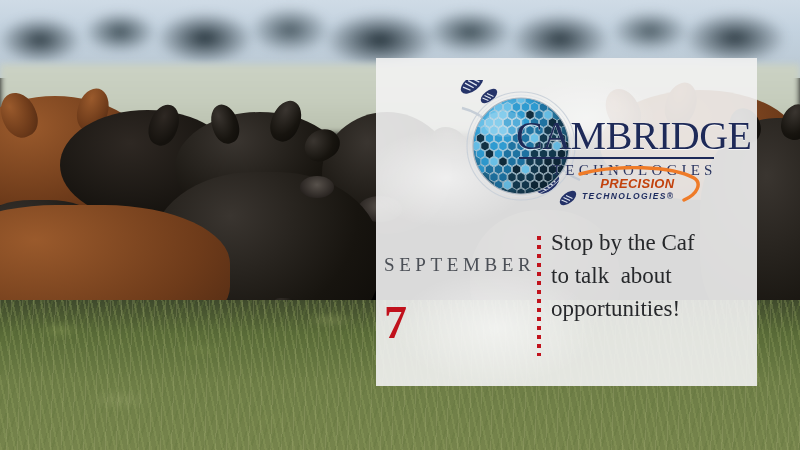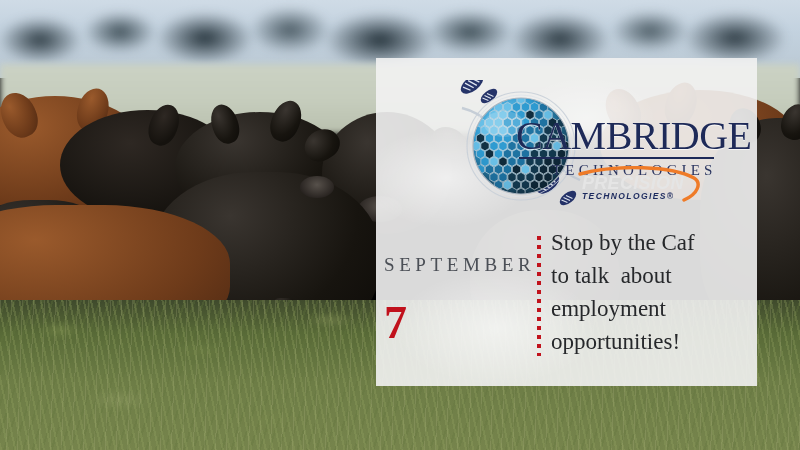--- a/index.html
+++ b/index.html
@@ -109,21 +109,21 @@
     font-family:"Liberation Serif", serif;
     font-size:15px; color:#2b3560; letter-spacing:4.2px;
     margin-top:3px; margin-left:36px; white-space:nowrap;
   }
   #precision{
     position:absolute; left:200px; top:108px; width:135px; height:42px;
   }
   .pv-name{
     font-family:"Liberation Sans", sans-serif;
     font-weight:bold; font-style:italic;
-    font-size:18px; letter-spacing:.3px; color:#e5e5e5;
+    font-size:13px; letter-spacing:.3px; color:#c2410c;
     line-height:15px;
     text-align:right;
   }
   .pv-sub{
     font-family:"Liberation Sans", sans-serif;
     font-weight:bold; font-style:italic;
     font-size:8.5px; letter-spacing:1.4px; color:#1c2a5e;
     line-height:10px;
   }
 
@@ -392,19 +392,18 @@
       <div id="date-col">
         <div class="month">SEPTEMBER</div>
         <div class="day">7</div>
       </div>
 
       <div id="divider"></div>
 
       <div id="message">
         <div class="msg-line">Stop by the Caf</div>
         <div class="msg-line">to talk  about</div>
-        <div class="msg-line">employment</div>
         <div class="msg-line">opportunities!</div>
       </div>
 
     </div>
   </div>
 </div>
 
 </body></html>

